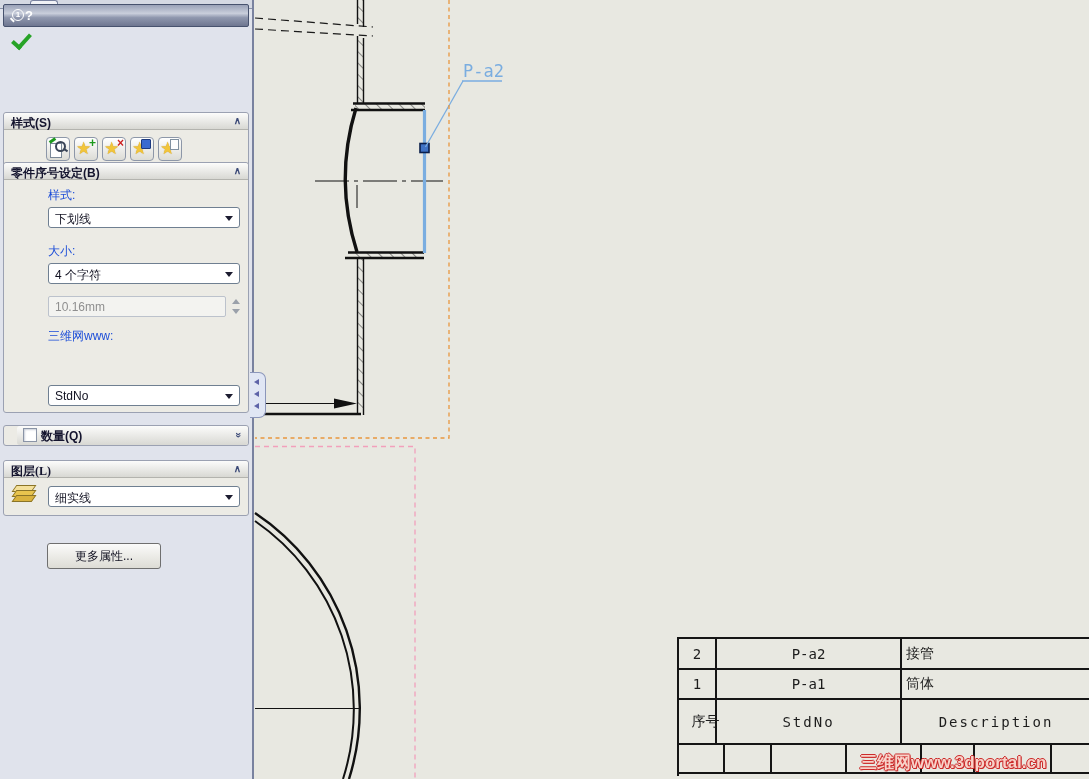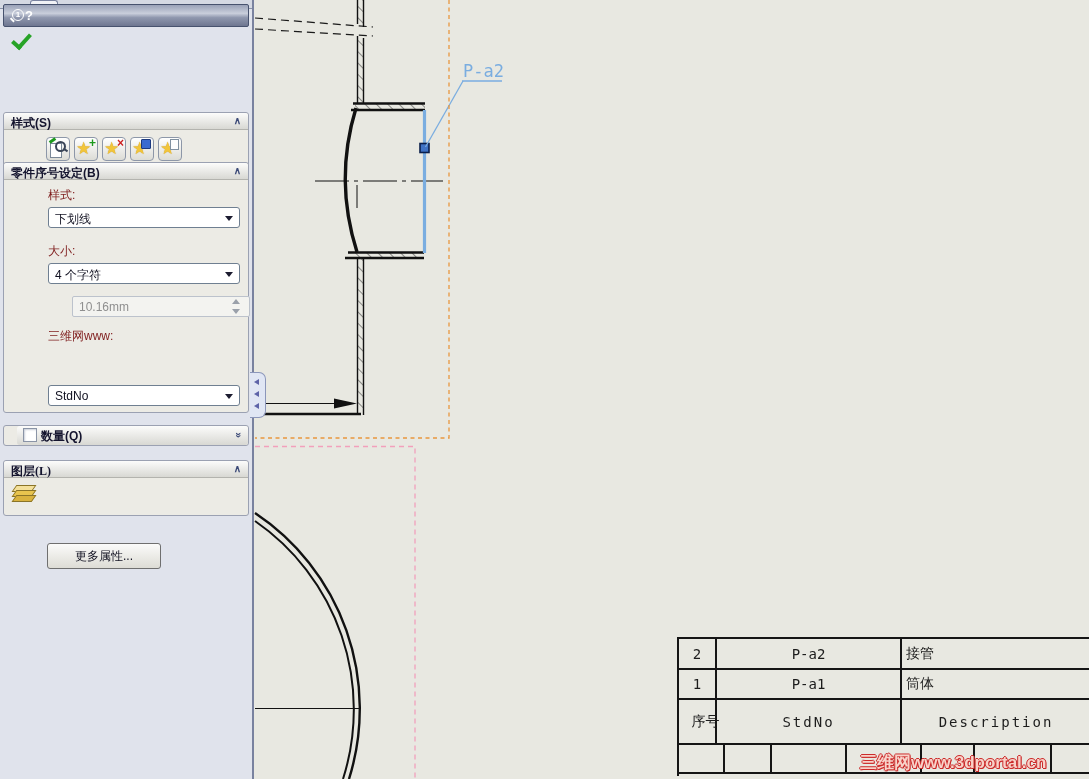--- a/index.html
+++ b/index.html
@@ -30,30 +30,30 @@
   .okbtn .chk{position:absolute;left:3px;top:2px;width:15px;height:7px;
       border-left:4px solid #27a327;border-bottom:4px solid #27a327;transform:rotate(-48deg);}
   
   .grp{position:absolute;left:3px;width:246px;box-sizing:border-box;background:#ecebe5;
       border:1px solid #9ba1b2;border-radius:3px;}
   .grp-hd{position:relative;height:17px;background:linear-gradient(#fcfcfb,#d8d8d3);
       border-bottom:1px solid #b3b3ae;border-radius:3px 3px 0 0;
       font-size:12px;font-weight:bold;color:#14142e;padding:2px 0 0 7px;box-sizing:border-box;}
   .chev{position:absolute;right:7px;top:3px;font-size:10px;color:#3c4a78;font-weight:bold;line-height:10px;}
   .chev.dbl{transform:rotate(90deg);top:4px;}
-  .lbl{position:absolute;left:44px;font-size:12px;color:#7f1d1d;}
+  .lbl{position:absolute;left:44px;font-size:12px;color:#1d4ed8;}
   
   .dd{position:absolute;left:44px;width:192px;height:21px;box-sizing:border-box;background:#fff;
       border:1px solid #6f7f91;border-radius:3px;font-size:12px;color:#101020;
       padding:3px 18px 0 6px;cursor:pointer;overflow:hidden;white-space:nowrap;}
   .dd .arr{position:absolute;right:6px;top:8px;width:0;height:0;
       border-left:4px solid transparent;border-right:4px solid transparent;border-top:5px solid #1c1c30;}
   
   .numfld{position:absolute;left:44px;width:178px;height:21px;box-sizing:border-box;background:#f3f3f0;
-      border:1px solid #bcc2cc;border-radius:2px;font-size:12px;color:#8f8f8f;padding:3px 0 7px 6px;margin-left:24px;}
+      border:1px solid #bcc2cc;border-radius:2px;font-size:12px;color:#8f8f8f;padding:3px 0 7px 6px;}
   .spin{position:absolute;left:226px;width:12px;height:21px;}
   .spin .u,.spin .d{position:absolute;left:2px;width:0;height:0;border-left:4px solid transparent;border-right:4px solid transparent;}
   .spin .u{top:3px;border-bottom:5px solid #9aa0aa;}
   .spin .d{bottom:3px;border-top:5px solid #9aa0aa;}
   
   .sbtn{position:absolute;top:24px;width:24px;height:24px;box-sizing:border-box;cursor:pointer;
       background:linear-gradient(#ffffff,#dcdcd6);border:1px solid #8d97a8;border-radius:4px;}
   .star{position:absolute;left:1px;top:0px;font-size:17px;color:#f2c53a;text-shadow:0 0 1px #b78a20;}
   .badge{position:absolute;right:1px;top:-1px;font-size:12px;font-weight:bold;line-height:12px;}
   .b-plus{color:#1d9a1d;} .b-del{color:#cc2020;}
@@ -292,20 +292,24 @@
     <div class="grp" style="top:460px;height:56px;font-family:Liberation Serif, serif;">
       <div class="grp-hd">
         <span>图层(L)</span>
         <span class="chev">∧</span>
       </div>
       <div class="layic">
           <i></i>
           <i></i>
           <i></i>
         </div>
+      <div class="dd" style="top:25px;">
+        <span>细实线</span>
+        <span class="arr"></span>
+      </div>
     </div>
 
     <div class="morebtn">更多属性...</div>
   </div>
 
   <div class="coltab">
       <i></i>
       <i></i>
       <i></i>
     </div>

